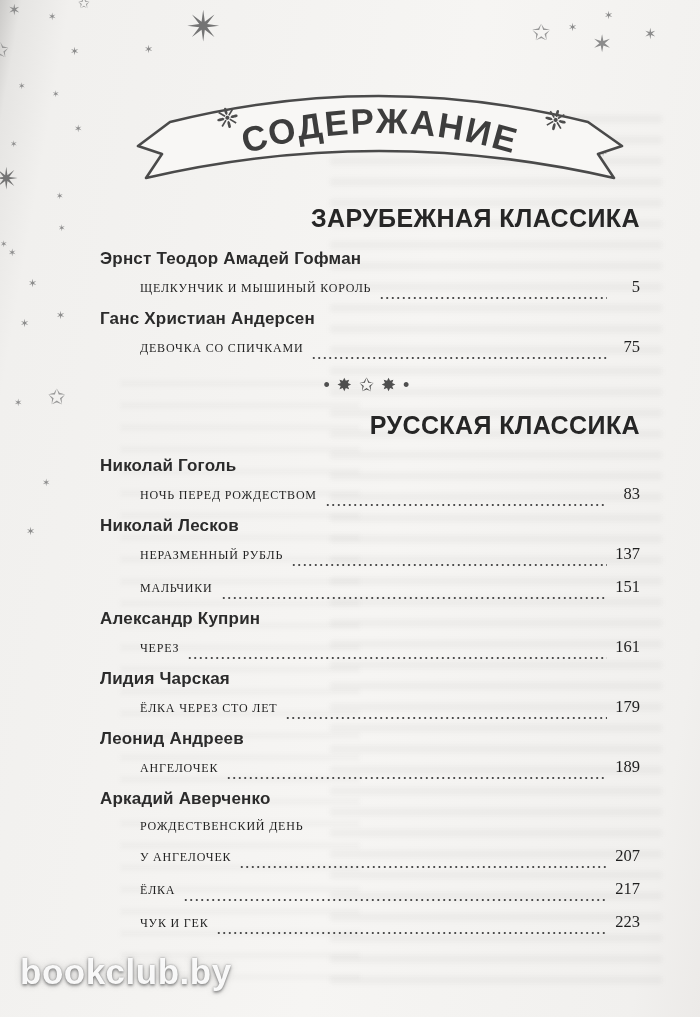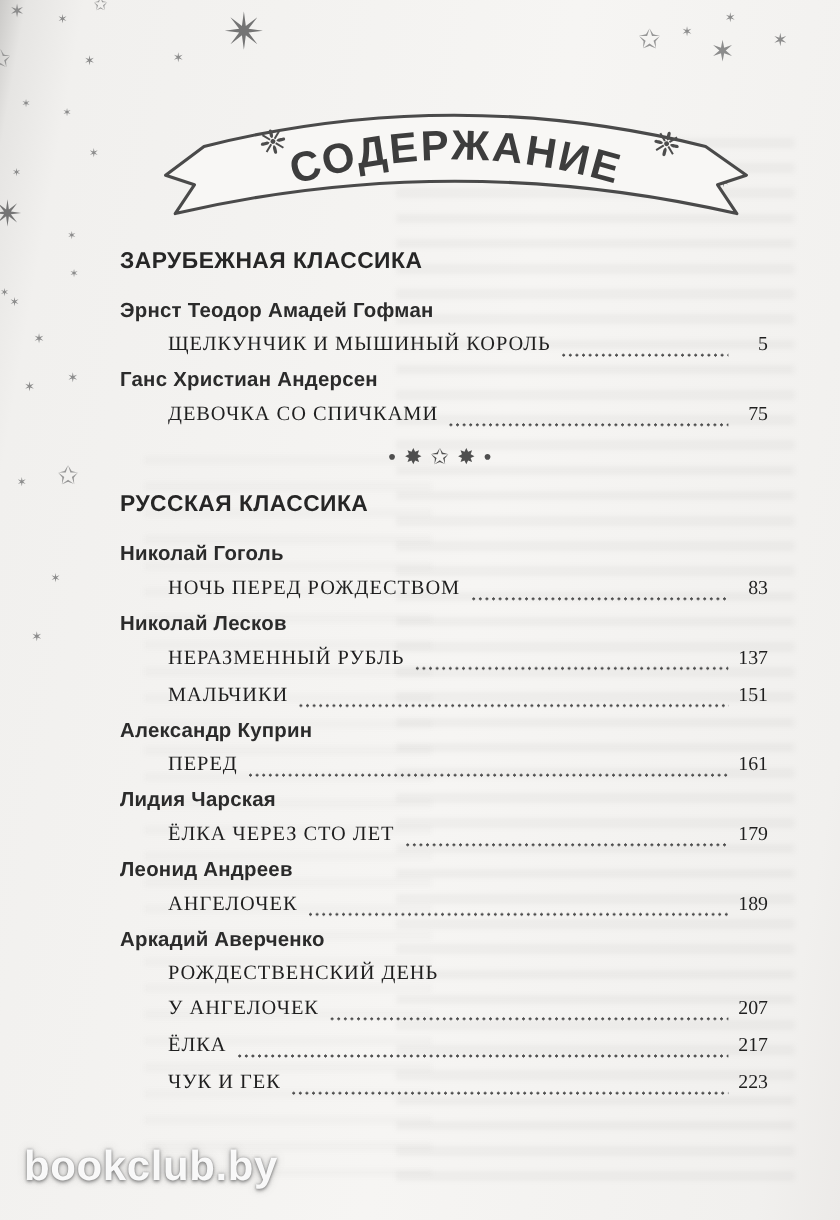--- a/index.html
+++ b/index.html
@@ -24,32 +24,32 @@
   
   .stars{position:absolute;inset:0;pointer-events:none;}
   .star{position:absolute;line-height:1;color:#8c8c8c;}
   .star.big{color:#747474;}
   .star.outline{color:#979797;}
   
   .banner{position:absolute;left:130px;top:60px;width:500px;height:130px;}
   
   .toc{position:absolute;left:100px;right:60px;top:206px;color:#222;}
   .section-title{
-    font-size:19px;font-weight:bold;letter-spacing:.4px;text-align:left;
+    font-size:25px;font-weight:bold;letter-spacing:.4px;text-align:right;
     color:#262626;margin:0 0 15px 0;line-height:24px;font-family:"Liberation Sans",sans-serif;
   }
   .entry{margin:0 0 2px 0;}
   .author{
     font-size:17px;font-weight:bold;color:#2b2b2b;line-height:27px;
     letter-spacing:.2px;
   }
   .work{margin-left:40px;}
   .work-line{display:flex;align-items:baseline;line-height:29px;}
   .work-title{
-    font-family:"Liberation Serif",serif;font-size:17px;color:#1f1f1f;
+    font-family:"Liberation Serif",serif;font-size:12px;color:#1f1f1f;
     letter-spacing:.8px;white-space:nowrap;text-align:right;
   }
   .leader{
     flex:1;height:8px;margin:0 7px 0 8px;align-self:flex-end;
     background-image:radial-gradient(circle,#4d4d4d 1.05px,transparent 1.35px);
     background-size:5.5px 6px;background-position:left bottom 2px;background-repeat:repeat-x;
   }
   .pagenum{
     font-family:"Liberation Serif",serif;font-size:16.5px;color:#1f1f1f;
     min-width:26px;text-align:right;
@@ -168,21 +168,21 @@
             <span class="work-title">МАЛЬЧИКИ</span>
             <span class="leader"></span>
             <span class="pagenum">151</span>
           </div>
         </div>
       </div>
       <div class="entry">
         <div class="author">Александр Куприн</div>
         <div class="work">
           <div class="work-line">
-            <span class="work-title">ПЕРЕД</span>
+            <span class="work-title">ЧЕРЕЗ</span>
             <span class="leader"></span>
             <span class="pagenum">161</span>
           </div>
         </div>
       </div>
       <div class="entry">
         <div class="author">Лидия Чарская</div>
         <div class="work">
           <div class="work-line">
             <span class="work-title">ЁЛКА ЧЕРЕЗ СТО ЛЕТ</span>

